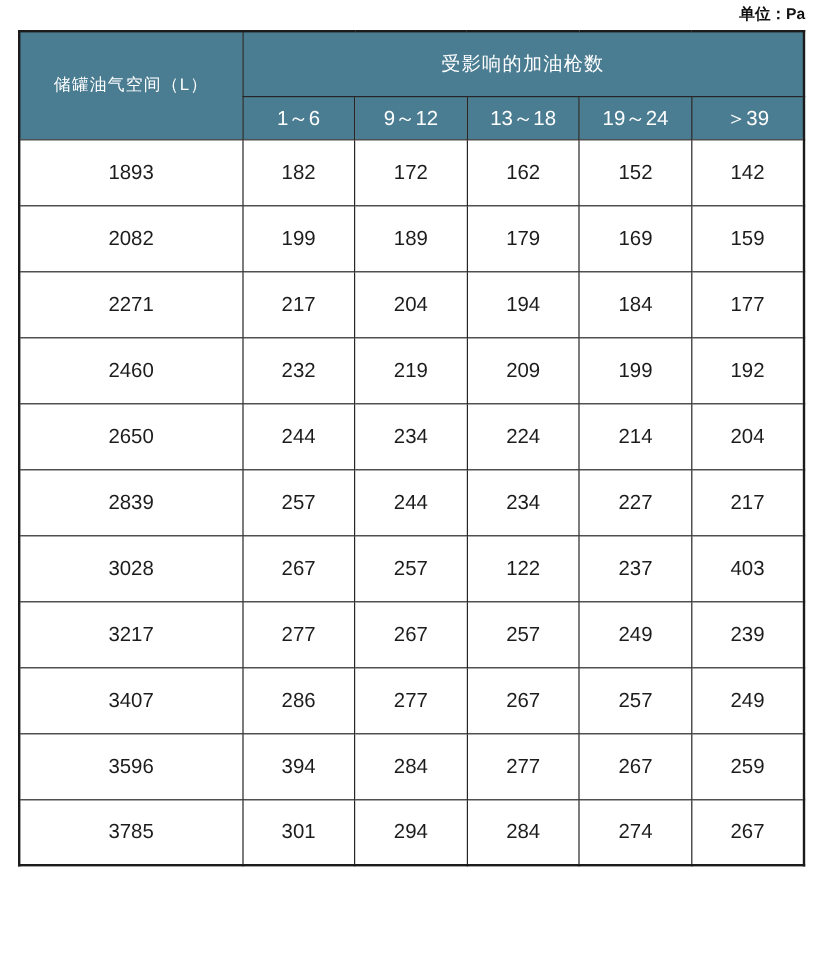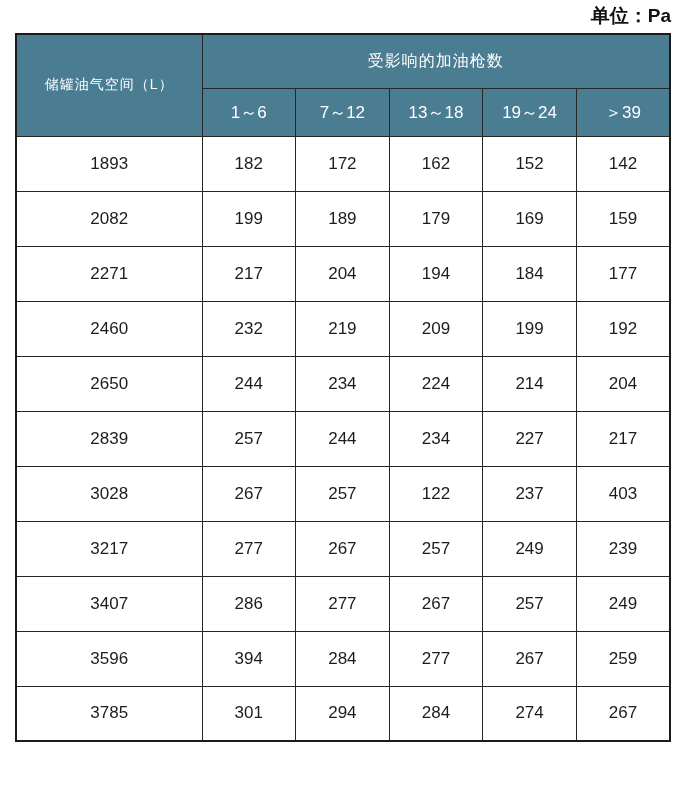--- a/index.html
+++ b/index.html
@@ -27,21 +27,21 @@
     font-size: 20px;
     font-weight: bold;
     line-height: 1;
     padding: 7px 16px 8px 16px;
     letter-spacing: 1px;
   }
   .unit-label {
     width: 656px;
     margin: 3px 14px 4px 15px;
     text-align: right;
-    font-size: 19px;
+    font-size: 13px;
     font-weight: bold;
     color: #111111;
   }
   table.pressure-table {
     border-collapse: collapse;
     table-layout: fixed;
     margin-left: 15px;
     width: 656px;
     border: 2px solid #1b1b1b;
   }
@@ -62,21 +62,21 @@
     font-size: 14px;
     letter-spacing: 1px;
   }
   th.group-header {
     height: 54px;
     font-size: 16px;
     letter-spacing: 1px;
     margin-top: 11px;
   }
   th.sub-header {
-    height: 48px;
+    height: 36px;
     font-size: 17px;
   }
   tbody td {
     height: 55px;
     background: #ffffff;
     color: #1c1c1c;
     font-size: 17px;
   }
 </style>
 </head>
@@ -88,21 +88,21 @@
   <div class="unit-label">单位：Pa</div>
 
   <table class="pressure-table">
     <thead>
       <tr>
         <th class="row-header" rowspan="2">储罐油气空间（L）</th>
         <th class="group-header" colspan="5">受影响的加油枪数</th>
       </tr>
       <tr id="subhead-row">
           <th class="sub-header">1～6</th>
-          <th class="sub-header">7～12</th>
+          <th class="sub-header">9～12</th>
           <th class="sub-header">13～18</th>
           <th class="sub-header">19～24</th>
           <th class="sub-header">＞39</th>
         </tr>
     </thead>
     <tbody id="table-body">
         <tr>
           <td>1893</td>
           <td>182</td>
           <td>172</td>

